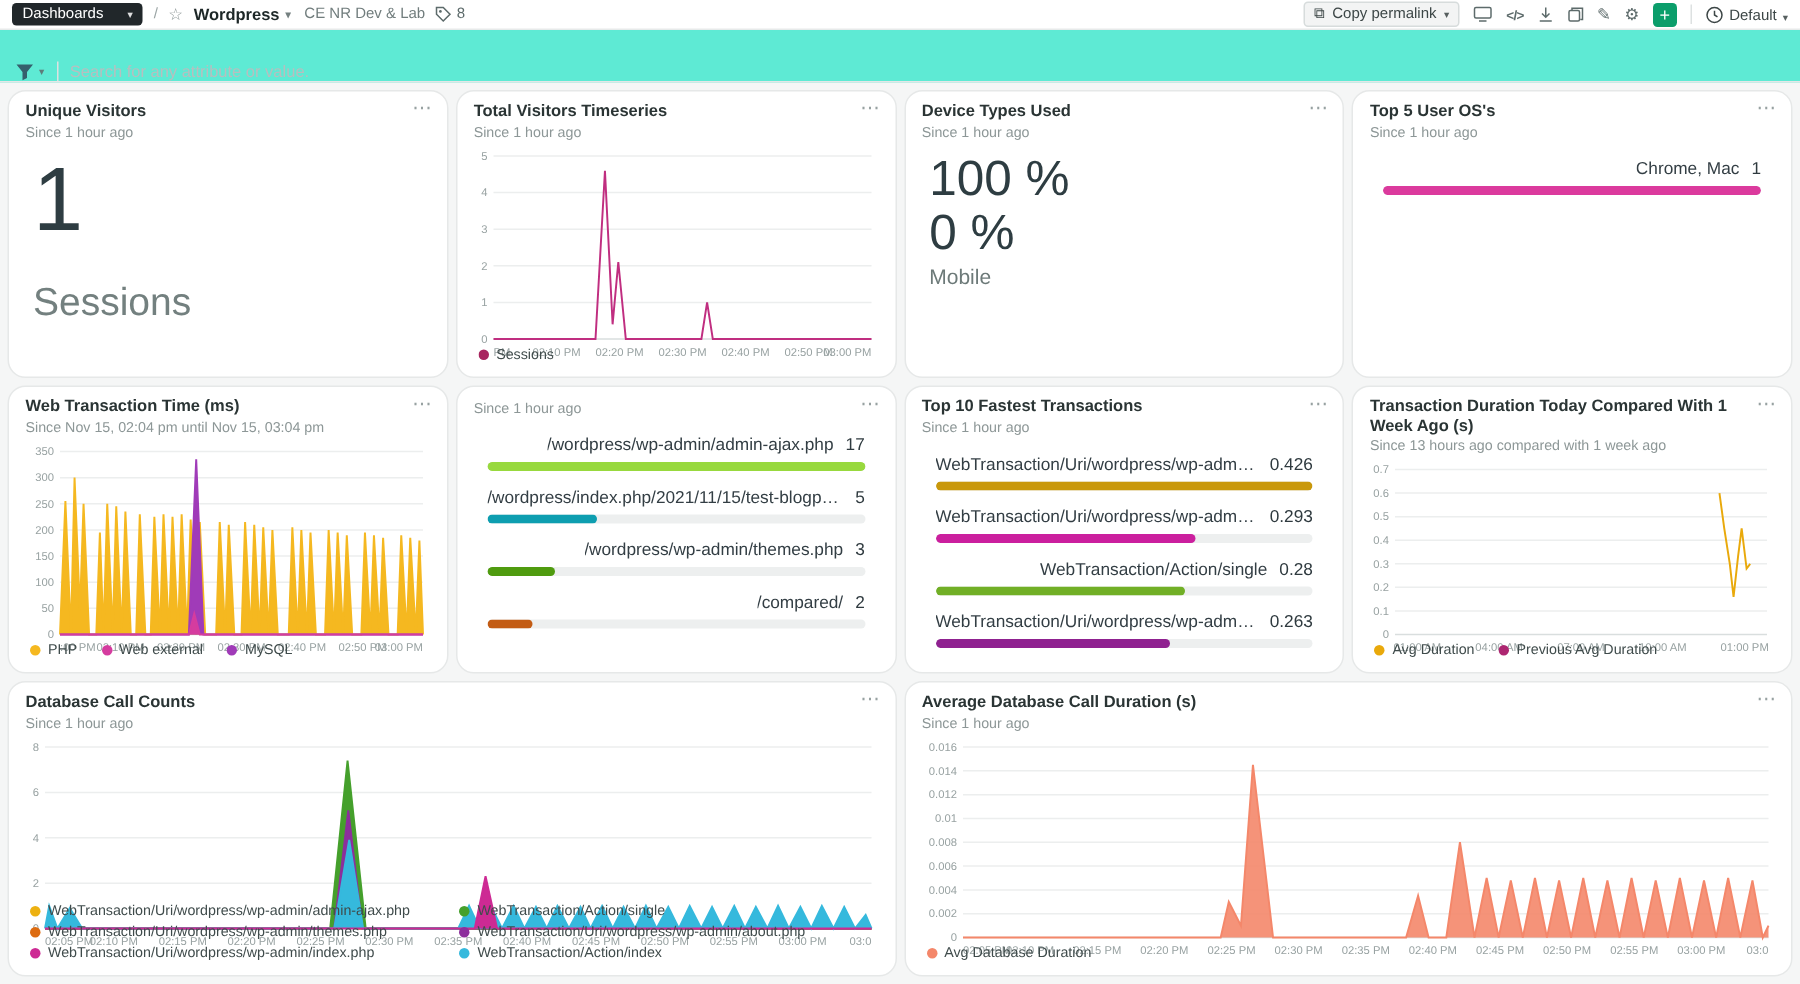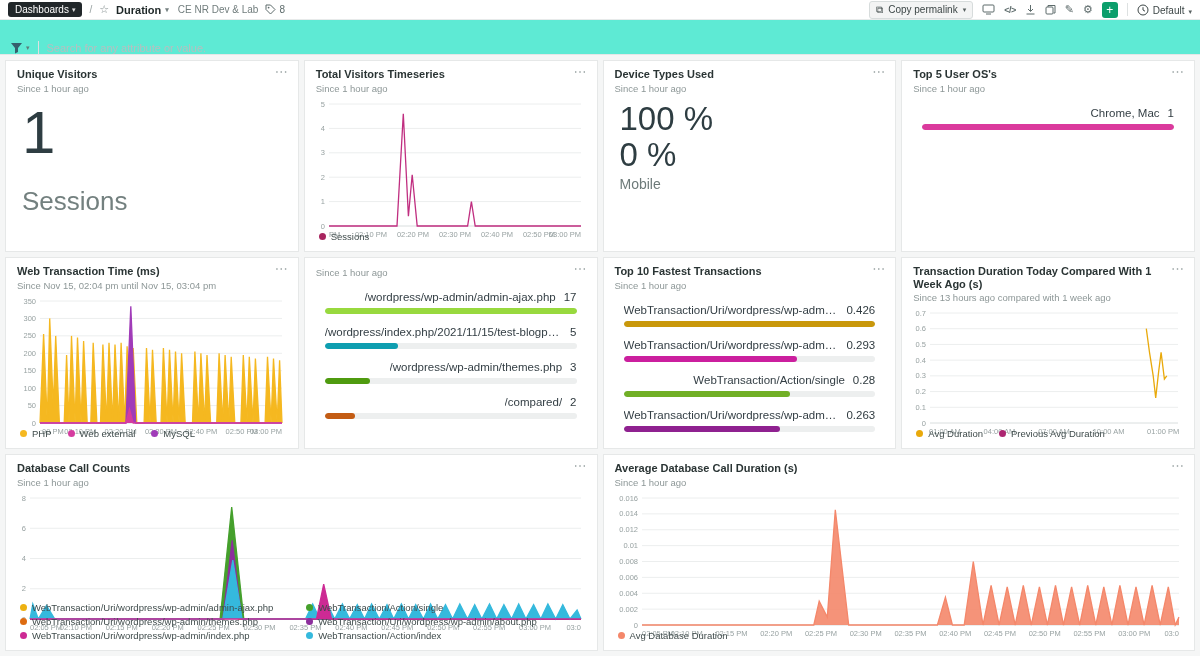--- a/index.html
+++ b/index.html
@@ -2,21 +2,21 @@
 <html><head>
 <meta charset="utf-8">
 <style>
   *{box-sizing:border-box;margin:0;padding:0}
   html,body{width:1200px;height:656px;overflow:hidden;background:#f5f6f6;
     font-family:"Liberation Sans",sans-serif;color:#293338;font-size:11px}
   
   .topbar{height:20px;background:#fff;border-bottom:1px solid #e7eaea;display:flex;
     align-items:center;gap:7px;padding:0 8px}
   .btn-dark{background:#21272a;color:#fff;border:none;border-radius:3px;font-size:10px;
-    padding:2px 7px;display:inline-flex;align-items:center;gap:3px;cursor:pointer;
+    padding:2px 7px;display:inline-flex;align-items:center;gap:16px;cursor:pointer;
     font-family:"Liberation Sans",sans-serif}
   .chev{font-size:7px;color:inherit;opacity:.85}
   .crumb-sep{color:#9aa4a4;font-size:10px}
   .star{color:#8b9595;font-size:11px;cursor:pointer}
   .dash-name{background:none;border:none;font-weight:700;font-size:11px;color:#1d2727;
     display:inline-flex;align-items:center;gap:4px;cursor:pointer;font-family:"Liberation Sans",sans-serif}
   .account{color:#717d7d;font-size:10px;margin-left:2px}
   .tagcount{display:inline-flex;align-items:center;gap:3px;color:#5d6b6b;font-size:10px;cursor:pointer}
   .tb-right{margin-left:auto;display:flex;align-items:center;gap:9px}
   .btn-light{background:#f3f4f4;border:1px solid #d7dcdc;border-radius:3px;font-size:10px;
@@ -33,21 +33,21 @@
   
   .filterbar{height:35px;background:#5eead4;border-bottom:1px solid #e4e7e7;display:flex;
     align-items:flex-end;gap:8px;padding:0 10px}
   .funnel{display:inline-flex;align-items:center;gap:3px;cursor:pointer;color:#5d6b6b}
   .search-input{flex:1;border:none;outline:none;font-size:11px;background:transparent;
     color:#333;font-family:"Liberation Sans",sans-serif}
   .search-input::placeholder{color:#b7bfbf}
   
   .grid{padding:5px;display:grid;grid-template-columns:repeat(4,1fr);
     grid-template-rows:192px 192px 197px;gap:5px}
-  .card{background:#fff;border:1px solid #e6e8e8;border-radius:0;display:flex;
+  .card{background:#fff;border:1px solid #e6e8e8;border-radius:12px;display:flex;
     flex-direction:column;overflow:hidden;min-width:0}
   .span2{grid-column:span 2}
   .card-head{padding:7px 11px 3px;position:relative;flex:none}
   .card-title{font-size:11px;font-weight:700;color:#2a3434;line-height:1.15;padding-right:20px}
   .card-sub{font-size:9.5px;color:#8d9797;margin-top:2px}
   .card-menu{position:absolute;top:3px;right:9px;color:#97a1a1;font-size:13px;cursor:pointer;letter-spacing:1px}
   .card-body{flex:1;display:flex;flex-direction:column;min-height:0;padding:2px 8px 4px}
   .xy{flex:1;min-height:0}
   .legend{display:flex;flex-wrap:wrap;gap:4px 16px;padding:3px 6px 5px;font-size:9.5px;color:#3f4b4b;flex:none}
   .legend.cols{display:grid;grid-auto-flow:column;grid-template-rows:repeat(3,1fr);
@@ -76,21 +76,21 @@
 <body>
 
 <header class="topbar">
   <button class="btn-dark">
     <span>Dashboards</span>
     <span class="chev">▾</span>
   </button>
   <span class="crumb-sep">/</span>
   <span class="star">☆</span>
   <button class="dash-name">
-    <span>Duration</span>
+    <span>Wordpress</span>
     <span class="chev" style="color:#5d6b6b">▾</span>
   </button>
   <span class="account">CE NR Dev &amp; Lab</span>
   <span class="tagcount">
     <svg class="icsvg" width="11" height="11">
       <path d="M1 5.5V1h4.5L10 5.5 5.5 10 1 5.5z" fill="none" stroke="#5d6b6b" stroke-width="1"></path>
       <circle cx="3.6" cy="3.6" r="0.9" fill="#5d6b6b"></circle>
       </svg>
     <span>8</span>
   </span>

